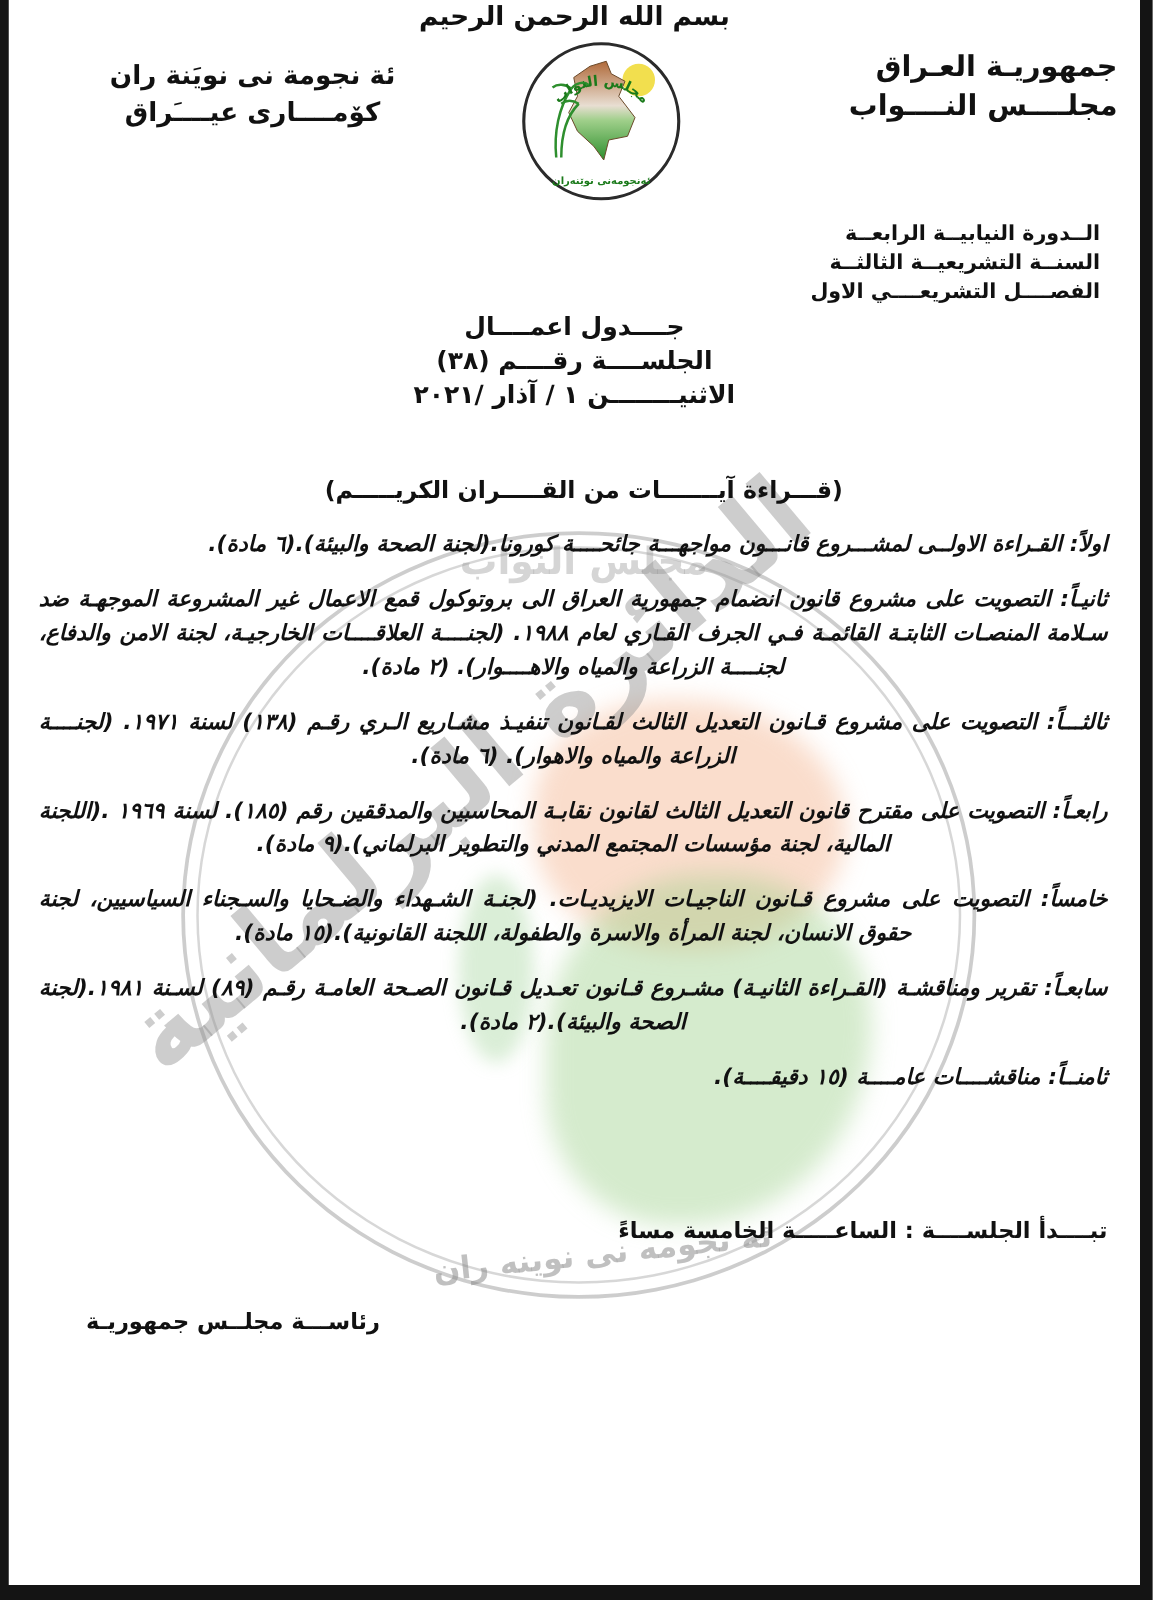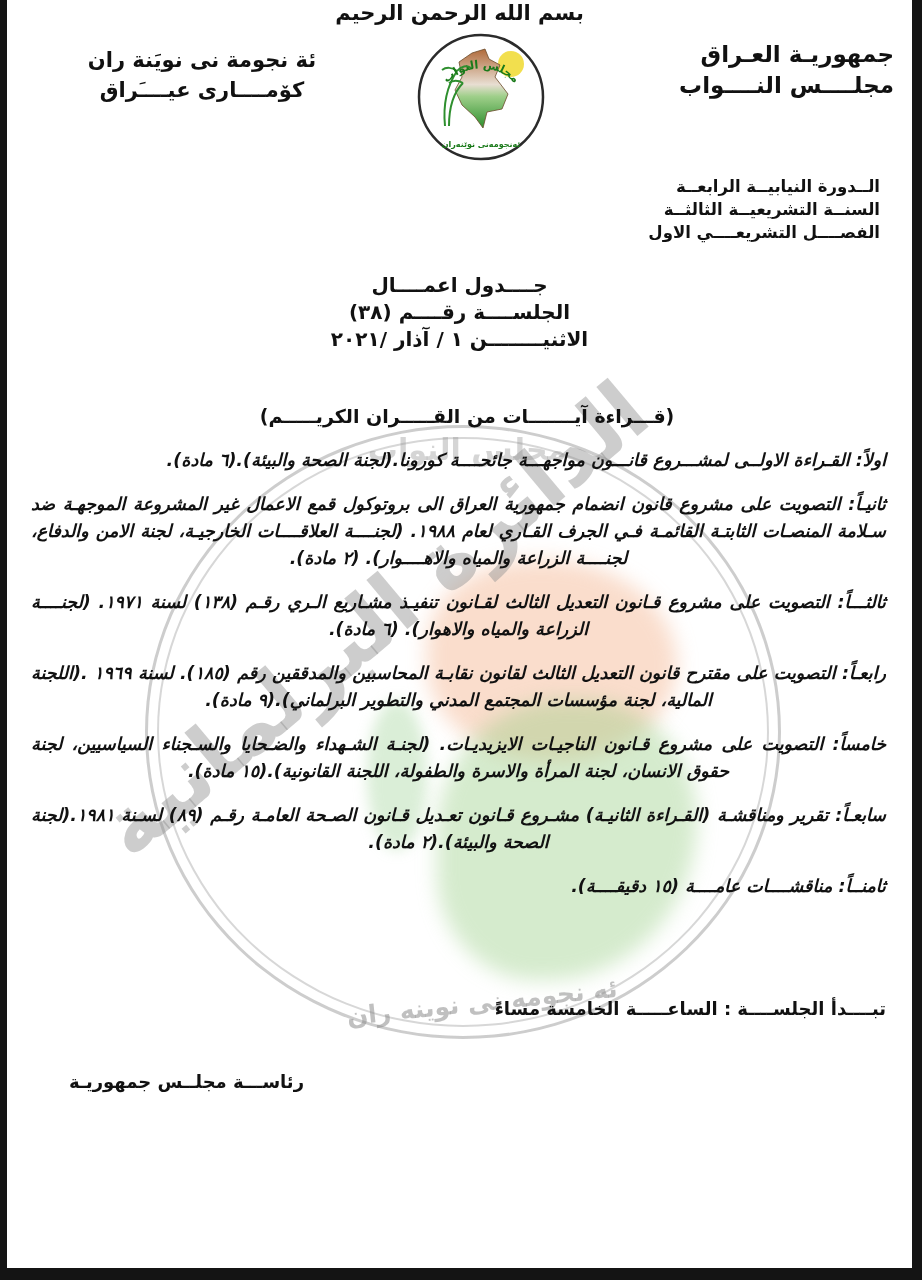--- a/index.html
+++ b/index.html
@@ -91,21 +91,21 @@
   }
   .logo{flex:0 0 auto;margin-top:-8px;}
   .session-info{
     width:300px;margin:8px 32px 0 0;
     text-align:right;
     font-size:16.5px;font-weight:bold;line-height:23px;
   }
 
   
   .title-block{
-    margin-top:28px;text-align:center;
+    margin-top:4px;text-align:center;
     font-size:20px;font-weight:bold;line-height:27px;
   }
 
   
   .quran-line{
     margin:52px 0 20px 0;text-align:center;
     font-size:19px;font-weight:bold;padding-left:15px;
   }
   .agenda{margin:0 26px 12px 24px;font-style:italic;}
   .agenda p{

